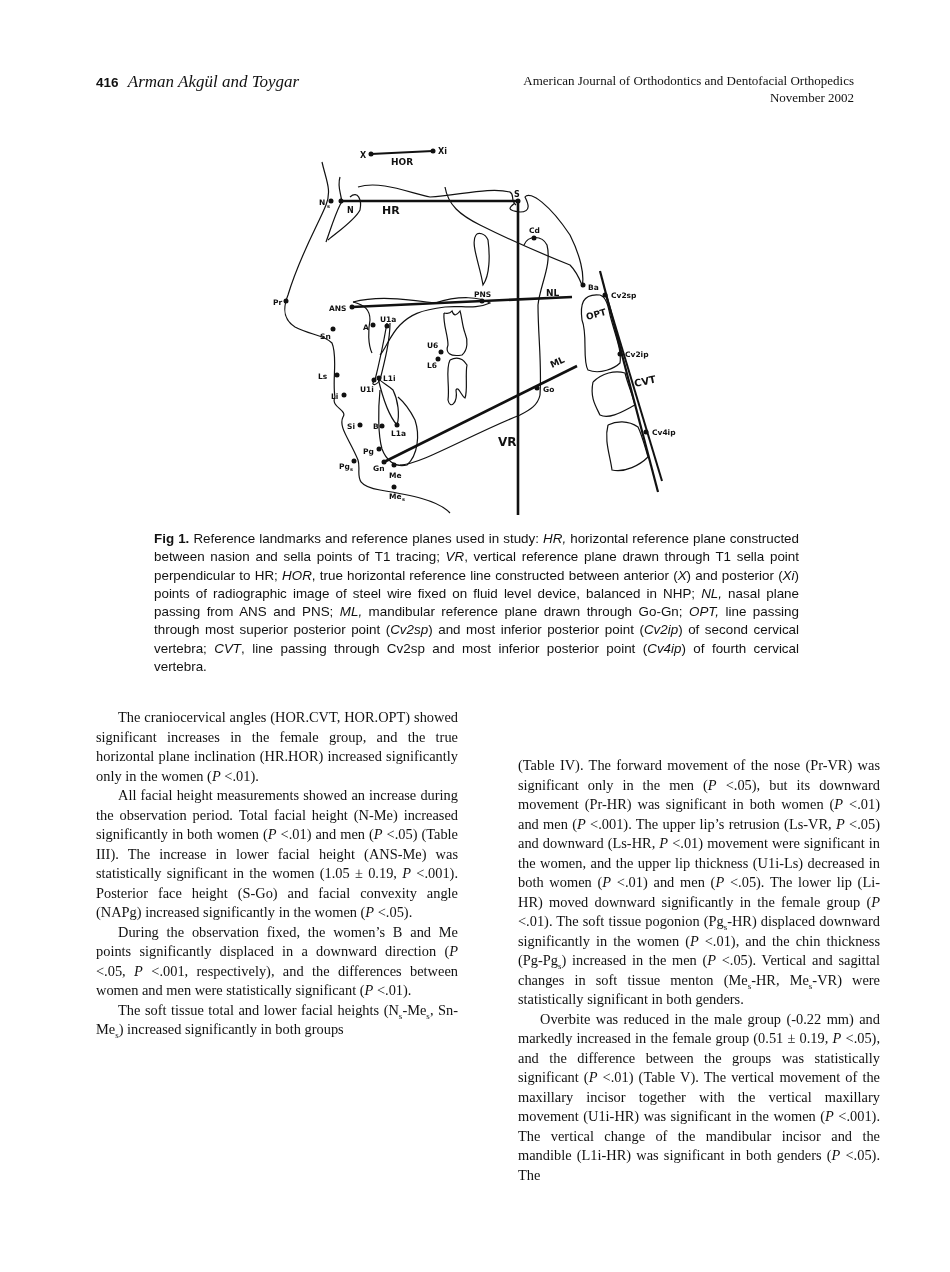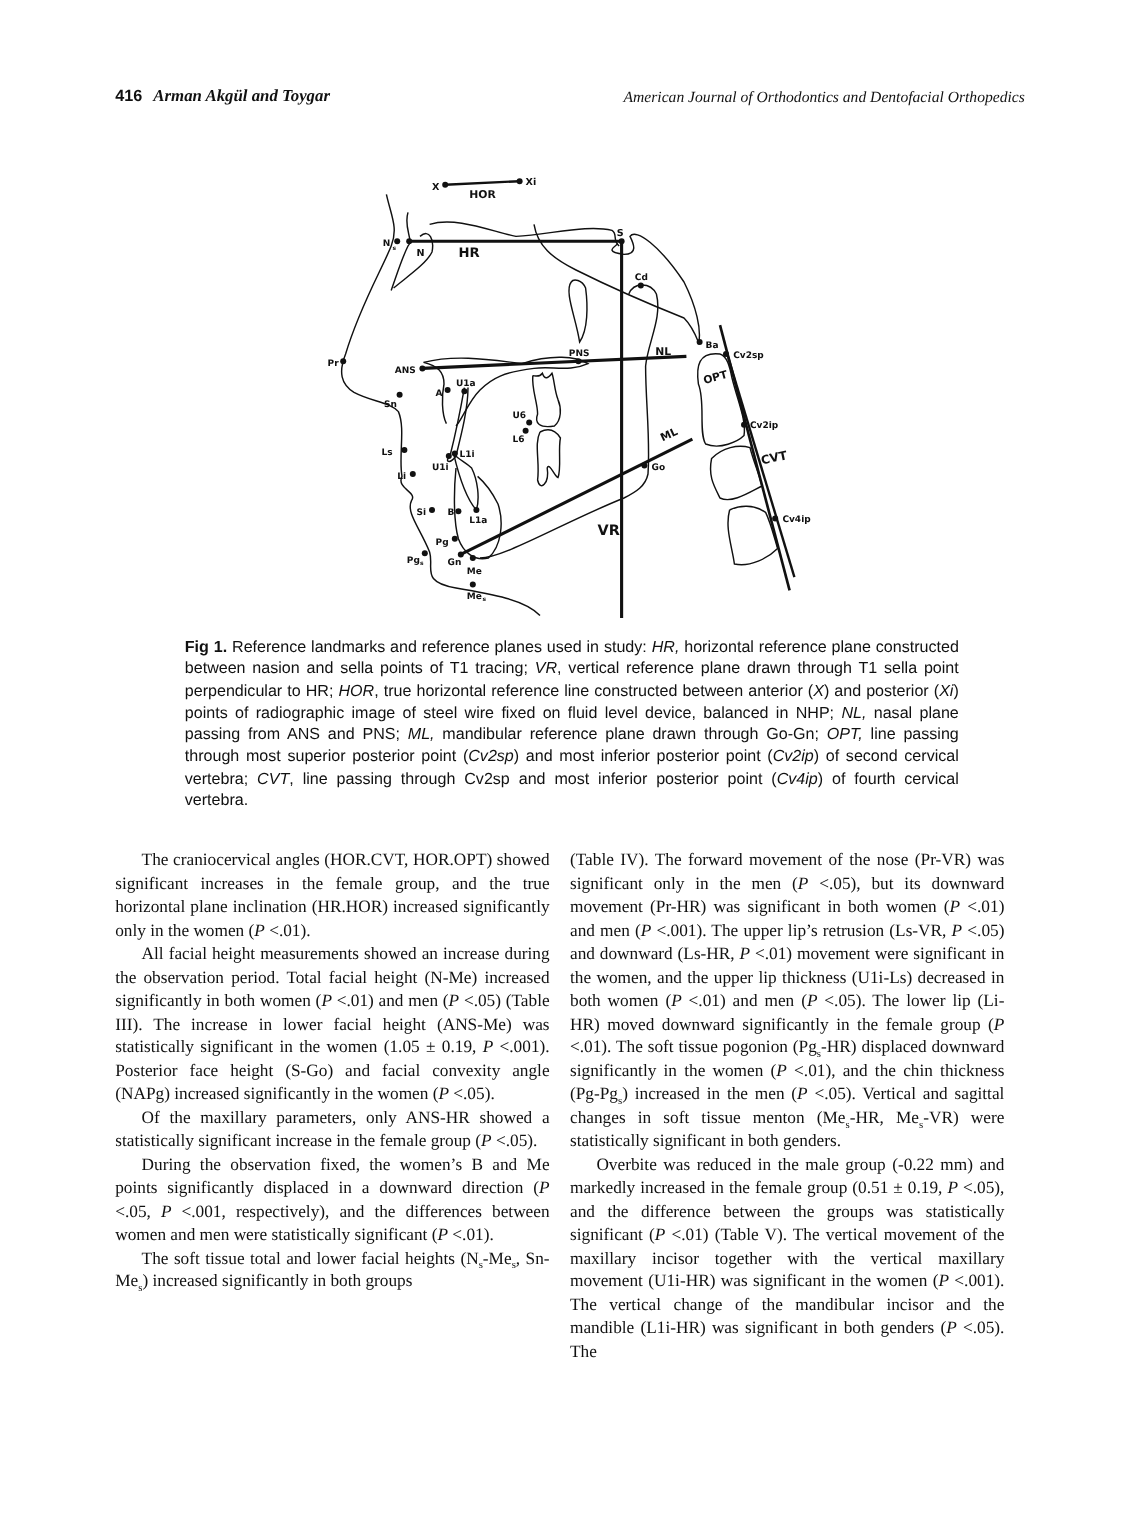--- a/index.html
+++ b/index.html
@@ -1,41 +1,42 @@
 <!DOCTYPE html>
 <html><head>
 <meta charset="utf-8">
 <style>
   html, body { margin: 0; padding: 0; background: #ffffff; }
   body { width: 950px; height: 1272px; position: relative; overflow: hidden; color: #111; }
   .header-left { position: absolute; left: 96px; top: 72px; font-size: 13px; }
   .page-num { font-family: "Liberation Sans", sans-serif; font-weight: bold; font-size: 13.5px; margin-right: 6px; }
-  .authors { font-family: "Liberation Serif", serif; font-style: italic; font-size: 14px; font-weight: bold; }
-  .header-right { position: absolute; right: 96px; top: 72px; text-align: right; font-family: "Liberation Serif", serif; font-style: italic; font-size: 13px; line-height: 17px; }
+  .authors { font-family: "Liberation Serif", serif; font-style: italic; font-size: 17px; }
+  .header-right { position: absolute; right: 96px; top: 72px; text-align: right; font-family: "Liberation Serif", serif; font-size: 13px; line-height: 17px; }
   .figure { position: absolute; left: 270px; top: 135px; width: 420px; height: 380px; }
   .figure svg { width: 420px; height: 380px; display: block; }
   .figure text { font-family: "DejaVu Sans", sans-serif; font-weight: bold; fill: #111; }
   .caption { position: absolute; left: 154px; top: 530px; width: 645px; font-family: Liberation Sans, sans-serif; font-size: 13.4px; line-height: 18.3px; text-align: justify; }
   .caption .fig-label { font-weight: bold; }
   .col { position: absolute; top: 708px; width: 362px; font-family: "Liberation Serif", serif; font-size: 14.4px; line-height: 19.5px; text-align: justify; }
   .col.left { left: 96px; }
-  .col.right { left: 475px; }
+  .col.right { left: 518px; margin-top: 48px; }
   .col p { margin: 0; text-indent: 22px; }
   .col p.cont { text-indent: 0; }
   sub { font-size: 9px; line-height: 0; }
 </style>
 </head>
 <body>
 
 <div class="header-left">
   <span class="page-num">416</span>
   <span class="authors">Arman Akgül and Toygar</span>
 </div>
 <div class="header-right">
   <div>American Journal of Orthodontics and Dentofacial Orthopedics</div>
+  <div>November 2002</div>
 </div>
 
 <div class="figure">
   <svg viewBox="0 0 420 380">
     <g fill="none" stroke="#111" stroke-width="1.2">
 
       <path d="M52,27 C56,45 62,55 56,70 C48,90 30,120 18,160 C12,175 14,185 25,192 C40,200 55,200 62,208 C68,222 62,245 65,262 C60,272 78,275 73,282 C68,292 80,305 88,325 C92,338 80,350 110,355 C140,360 168,365 180,378"></path>
       <path d="M70,42 C66,55 75,65 70,70 C65,80 62,90 56,107"></path>
       <path d="M80,62 C88,55 92,65 90,75 C85,85 70,95 58,105"></path>
 
@@ -150,21 +151,20 @@
   </svg>
 </div>
 
 <div class="caption">
   <span class="fig-label">Fig 1.</span><span> Reference landmarks and reference planes used in study: </span><i>HR,</i><span> horizontal reference plane constructed between nasion and sella points of T1 tracing; </span><i>VR</i><span>, vertical reference plane drawn through T1 sella point perpendicular to HR; </span><i>HOR</i><span>, true horizontal reference line constructed between anterior (</span><i>X</i><span>) and posterior (</span><i>Xi</i><span>) points of radiographic image of steel wire fixed on fluid level device, balanced in NHP; </span><i>NL,</i><span> nasal plane passing from ANS and PNS; </span><i>ML,</i><span> mandibular reference plane drawn through Go-Gn; </span><i>OPT,</i><span> line passing through most superior posterior point (</span><i>Cv2sp</i><span>) and most inferior posterior point (</span><i>Cv2ip</i><span>) of second cervical vertebra; </span><i>CVT</i><span>, line passing through Cv2sp and most inferior posterior point (</span><i>Cv4ip</i><span>) of fourth cervical vertebra.</span>
 </div>
 
 <div class="col left">
   <p><span>The craniocervical angles (HOR.CVT, HOR.OPT) showed significant increases in the female group, and the true horizontal plane inclination (HR.HOR) increased significantly only in the women (</span><i>P</i><span> &lt;.01).</span></p>
   <p><span>All facial height measurements showed an increase during the observation period. Total facial height (N-Me) increased significantly in both women (</span><i>P</i><span> &lt;.01) and men (</span><i>P</i><span> &lt;.05) (Table III). The increase in lower facial height (ANS-Me) was statistically significant in the women (1.05 ± 0.19, </span><i>P</i><span> &lt;.001). Posterior face height (S-Go) and facial convexity angle (NAPg) increased significantly in the women (</span><i>P</i><span> &lt;.05).</span></p>
-  <p><span>Of the maxillary parameters, only ANS-HR showed a statistically significant increase in the female group (</span><i>P</i><span> &lt;.05).</span></p>
   <p><span>During the observation fixed, the women’s B and Me points significantly displaced in a downward direction (</span><i>P</i><span> &lt;.05, </span><i>P</i><span> &lt;.001, respectively), and the differences between women and men were statistically significant (</span><i>P</i><span> &lt;.01).</span></p>
   <p><span>The soft tissue total and lower facial heights (N</span><sub>s</sub><span>-Me</span><sub>s</sub><span>, Sn-Me</span><sub>s</sub><span>) increased significantly in both groups</span></p>
 </div>
 
 <div class="col right">
   <p class="cont"><span>(Table IV). The forward movement of the nose (Pr-VR) was significant only in the men (</span><i>P</i><span> &lt;.05), but its downward movement (Pr-HR) was significant in both women (</span><i>P</i><span> &lt;.01) and men (</span><i>P</i><span> &lt;.001). The upper lip’s retrusion (Ls-VR, </span><i>P</i><span> &lt;.05) and downward (Ls-HR, </span><i>P</i><span> &lt;.01) movement were significant in the women, and the upper lip thickness (U1i-Ls) decreased in both women (</span><i>P</i><span> &lt;.01) and men (</span><i>P</i><span> &lt;.05). The lower lip (Li-HR) moved downward significantly in the female group (</span><i>P</i><span> &lt;.01). The soft tissue pogonion (Pg</span><sub>s</sub><span>-HR) displaced downward significantly in the women (</span><i>P</i><span> &lt;.01), and the chin thickness (Pg-Pg</span><sub>s</sub><span>) increased in the men (</span><i>P</i><span> &lt;.05). Vertical and sagittal changes in soft tissue menton (Me</span><sub>s</sub><span>-HR, Me</span><sub>s</sub><span>-VR) were statistically significant in both genders.</span></p>
   <p><span>Overbite was reduced in the male group (-0.22 mm) and markedly increased in the female group (0.51 ± 0.19, </span><i>P</i><span> &lt;.05), and the difference between the groups was statistically significant (</span><i>P</i><span> &lt;.01) (Table V). The vertical movement of the maxillary incisor together with the vertical maxillary movement (U1i-HR) was significant in the women (</span><i>P</i><span> &lt;.001). The vertical change of the mandibular incisor and the mandible (L1i-HR) was significant in both genders (</span><i>P</i><span> &lt;.05). The</span></p>
 </div>
 
 </body></html>

